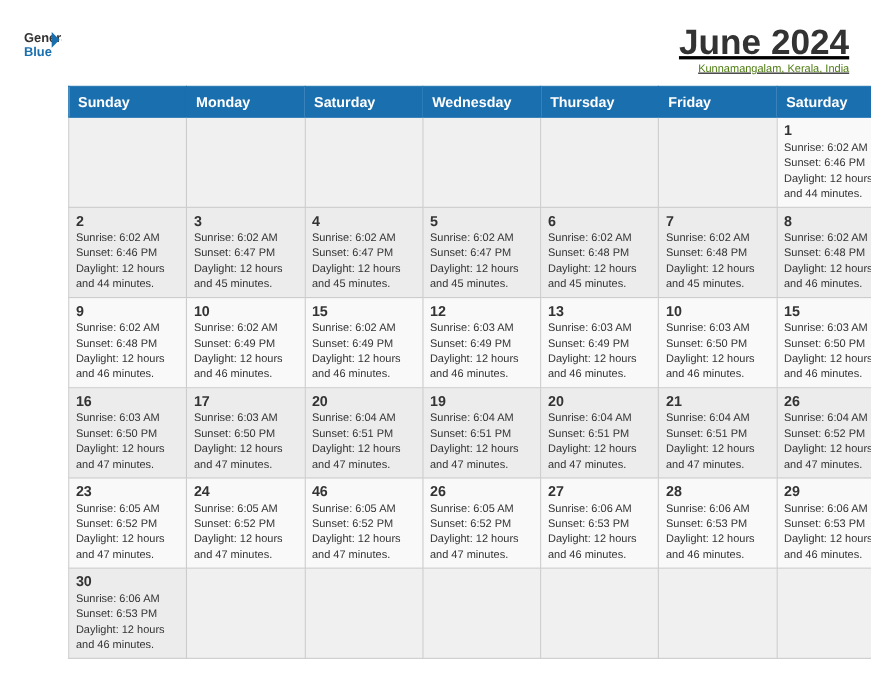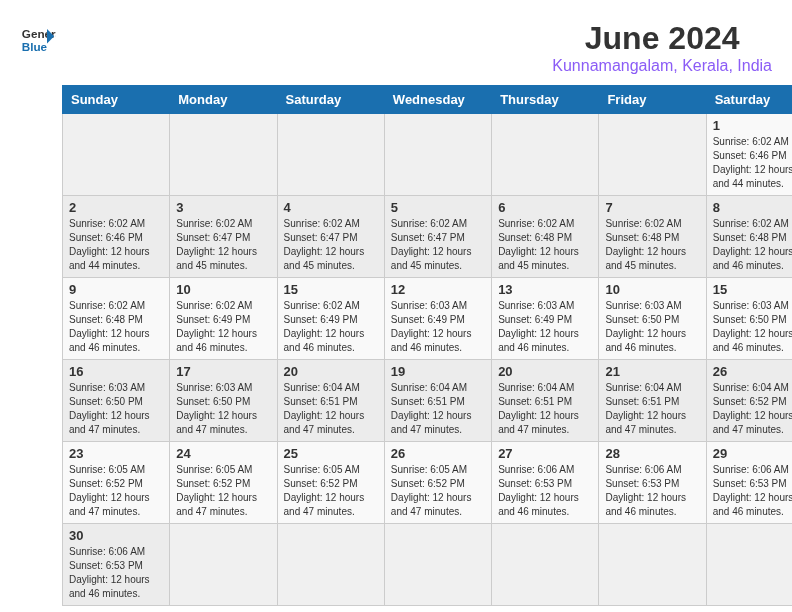--- a/index.html
+++ b/index.html
@@ -19,30 +19,31 @@
     .logo {
       display: flex;
       align-items: center;
       gap: 6px;
     }
     .logo-icon {
       width: 36px;
       height: 36px;
     }
     .title-block {
-      text-align: center;
+      text-align: right;
+      text-decoration: underline;
     }
     .title-block h1 {
       font-size: 32px;
       font-weight: bold;
       color: #333;
     }
     .title-block h2 {
-      font-size: 16px;
-      color: #8b5cf6;
+      font-size: 10px;
+      color: #4d7c0f;
       font-weight: normal;
     }
     .calendar {
       width: 100%;
       border-collapse: collapse;
       border: 1px solid #ccc;
       margin-left: 42px;
     }
     .calendar th {
       background-color: #1a6faf;
@@ -218,21 +219,21 @@
       <tr>
         <td>
           <span class="day-num">23</span>
           <div class="day-info">Sunrise: 6:05 AM<br>Sunset: 6:52 PM<br>Daylight: 12 hours and 47 minutes.</div>
         </td>
         <td>
           <span class="day-num">24</span>
           <div class="day-info">Sunrise: 6:05 AM<br>Sunset: 6:52 PM<br>Daylight: 12 hours and 47 minutes.</div>
         </td>
         <td>
-          <span class="day-num">25</span>
+          <span class="day-num">46</span>
           <div class="day-info">Sunrise: 6:05 AM<br>Sunset: 6:52 PM<br>Daylight: 12 hours and 47 minutes.</div>
         </td>
         <td>
           <span class="day-num">26</span>
           <div class="day-info">Sunrise: 6:05 AM<br>Sunset: 6:52 PM<br>Daylight: 12 hours and 47 minutes.</div>
         </td>
         <td>
           <span class="day-num">27</span>
           <div class="day-info">Sunrise: 6:06 AM<br>Sunset: 6:53 PM<br>Daylight: 12 hours and 46 minutes.</div>
         </td>

